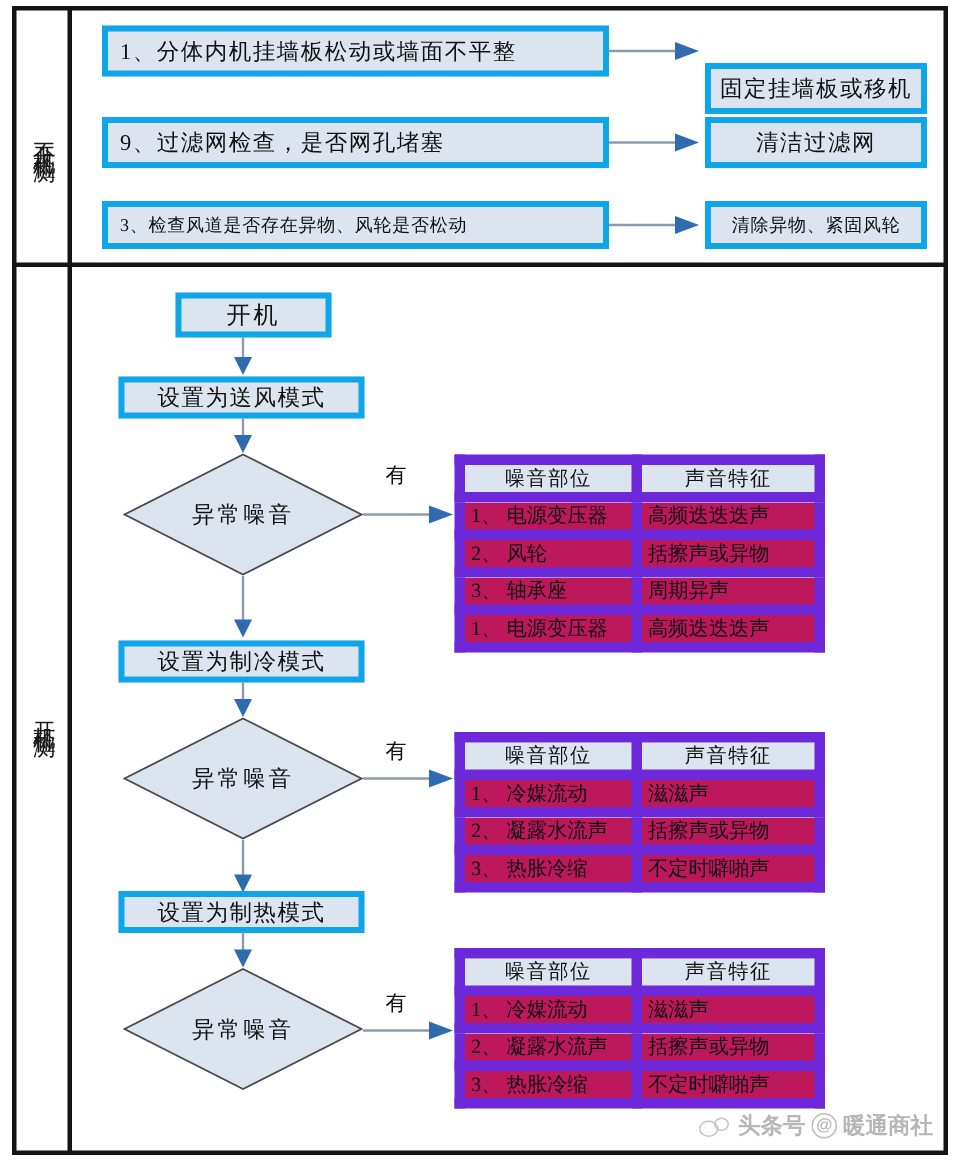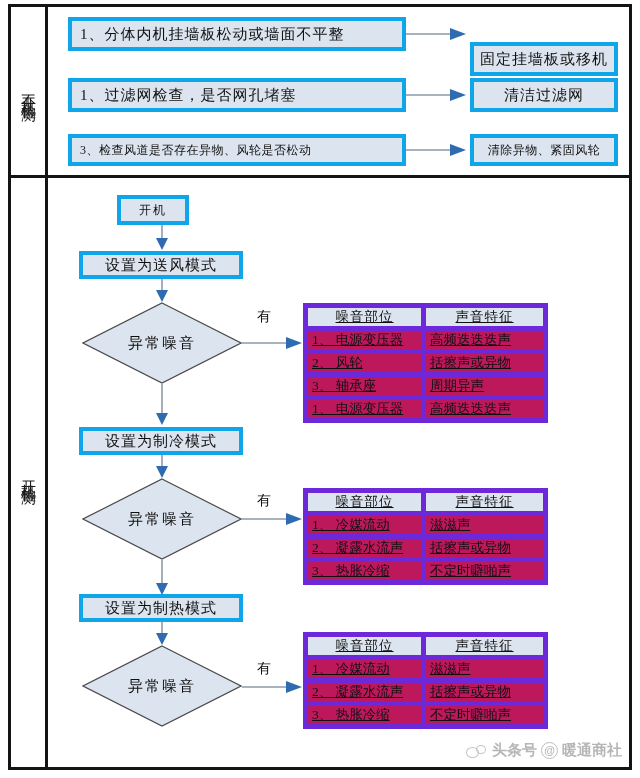--- a/index.html
+++ b/index.html
@@ -112,30 +112,29 @@
   
   table.noise-table {
     position: absolute;
     border-collapse: collapse;
     background: #ffffff;
     font-family: "Liberation Serif", "DejaVu Serif", serif;
     table-layout: fixed;
   }
   table.noise-table th,
   table.noise-table td {
-    border: 5px solid #6d28d9;
+    border: 7px solid #6d28d9;
     font-weight: normal;
     color: #101010;
     font-size: 13.5px;
     height: 21px;
     padding: 0 4px;
     box-sizing: border-box;
     white-space: nowrap;
     overflow: hidden;
-    text-decoration: underline;
   }
   table.noise-table th {
     background: #dce4ef;
     text-align: center;
     letter-spacing: 1px;
   }
   table.noise-table td {
     background: #be185d;
     text-align: left;
   }
@@ -193,39 +192,39 @@
 
   <div class="pbox left" style="left:68px; top:17px; width:338px; height:34px; font-size:15px; letter-spacing:1px;">1、分体内机挂墙板松动或墙面不平整</div>
   <div class="conn" style="left:406px; top:27px;">
     <svg width="62" height="14" viewBox="0 0 62 14">
       <line x1="0" y1="7" x2="44" y2="7" stroke="#8d9aab" stroke-width="1.6"></line>
       <polygon points="44,1 60,7 44,13" fill="#2e6bb0"></polygon>
     </svg>
   </div>
   <div class="pbox center" style="left:470px; top:17px; width:148px; height:34px; font-size:15px; letter-spacing:1px;margin-top:25px;">固定挂墙板或移机</div>
 
-  <div class="pbox left" style="left:68px; top:78px; width:338px; height:34px; font-size:15px; letter-spacing:1px;">1、过滤网检查，是否网孔堵塞</div>
+  <div class="pbox left" style="left:68px; top:78px; width:338px; height:34px; font-size:15px; letter-spacing:1px;">9、过滤网检查，是否网孔堵塞</div>
   <div class="conn" style="left:406px; top:88px;">
     <svg width="62" height="14" viewBox="0 0 62 14">
       <line x1="0" y1="7" x2="44" y2="7" stroke="#8d9aab" stroke-width="1.6"></line>
       <polygon points="44,1 60,7 44,13" fill="#2e6bb0"></polygon>
     </svg>
   </div>
   <div class="pbox center" style="left:470px; top:78px; width:148px; height:34px; font-size:15px; letter-spacing:1px;">清洁过滤网</div>
 
   <div class="pbox left" style="left:68px; top:134px; width:338px; height:32px; font-size:12px; letter-spacing:0.5px;">3、检查风道是否存在异物、风轮是否松动</div>
   <div class="conn" style="left:406px; top:143px;">
     <svg width="62" height="14" viewBox="0 0 62 14">
       <line x1="0" y1="7" x2="44" y2="7" stroke="#8d9aab" stroke-width="1.6"></line>
       <polygon points="44,1 60,7 44,13" fill="#2e6bb0"></polygon>
     </svg>
   </div>
   <div class="pbox center" style="left:470px; top:134px; width:148px; height:32px; font-size:12px; letter-spacing:0.5px;">清除异物、紧固风轮</div>
 
-  <div class="pbox center" style="left:117px; top:195px; width:72px; height:30px; font-size:12px; letter-spacing:2px;">开机</div>
+  <div class="pbox center" style="left:117px; top:195px; width:104px; height:30px; font-size:16px; letter-spacing:2px;">开机</div>
 
   <div class="conn" style="left:154px; top:225px;">
     <svg width="16" height="26" viewBox="0 0 16 26">
       <line x1="8" y1="0" x2="8" y2="14" stroke="#8d9aab" stroke-width="1.6"></line>
       <polygon points="2,13 14,13 8,25" fill="#2e6bb0"></polygon>
     </svg>
   </div>
 
   <div class="pbox center" style="left:79px; top:251px; width:164px; height:28px; font-size:15px; letter-spacing:1px;">设置为送风模式</div>
 

